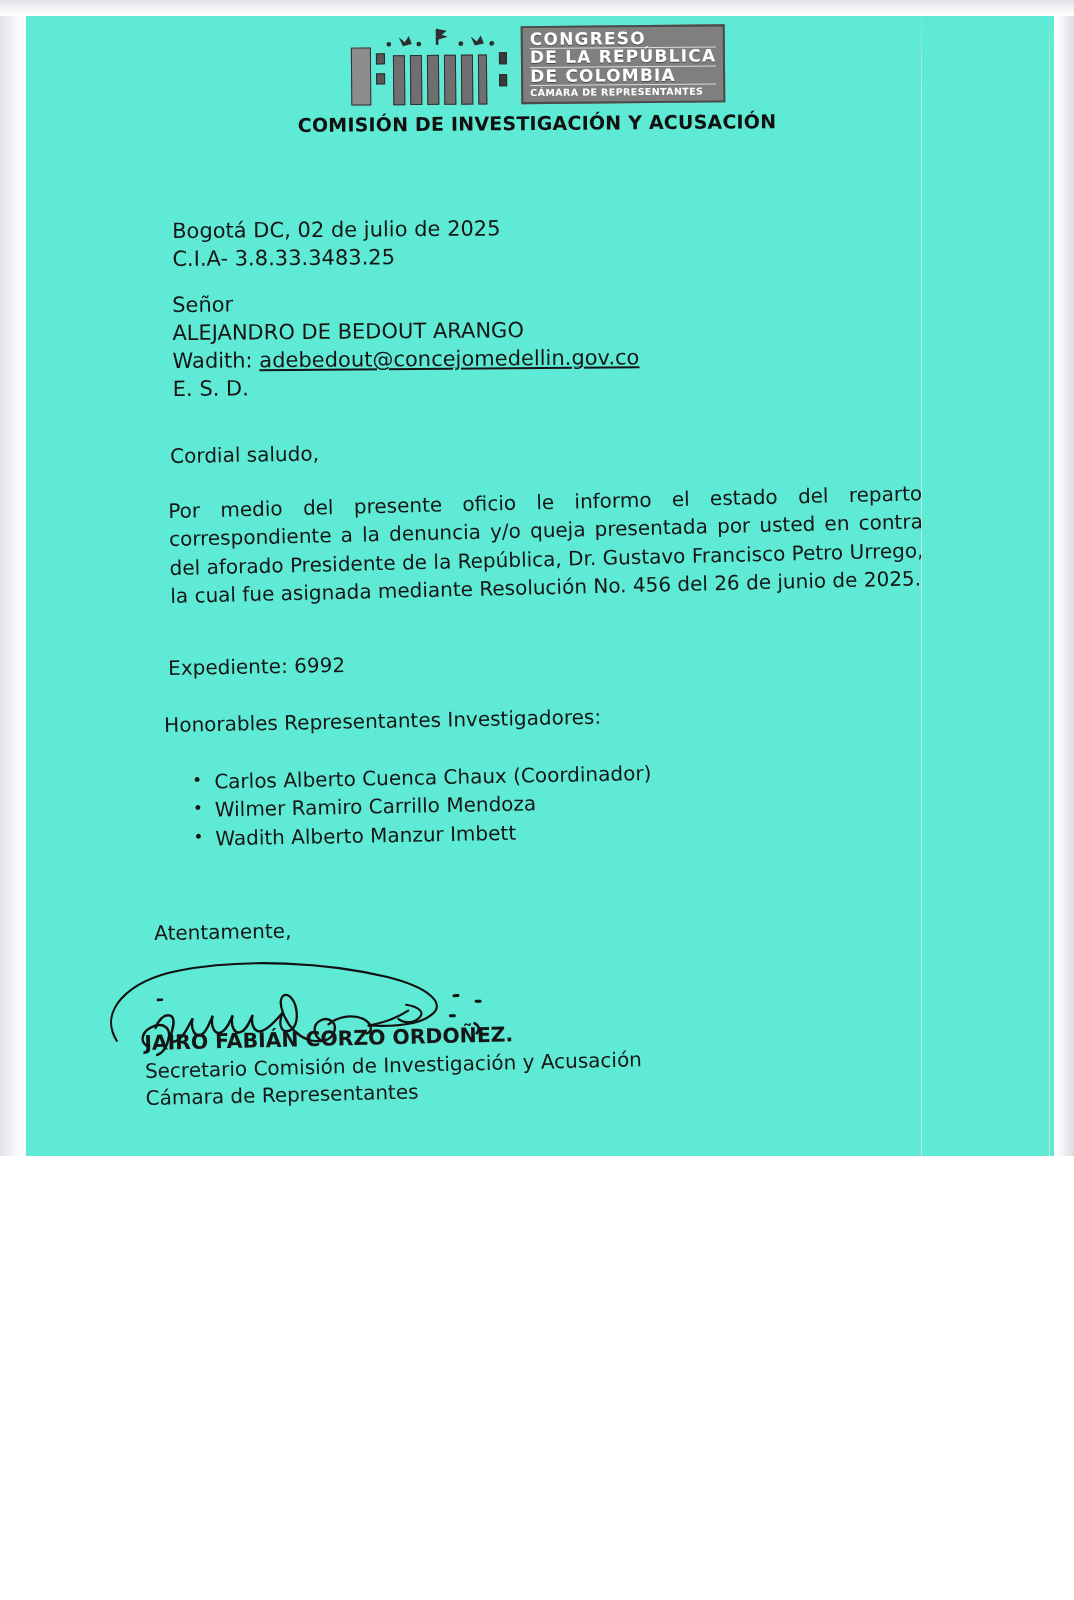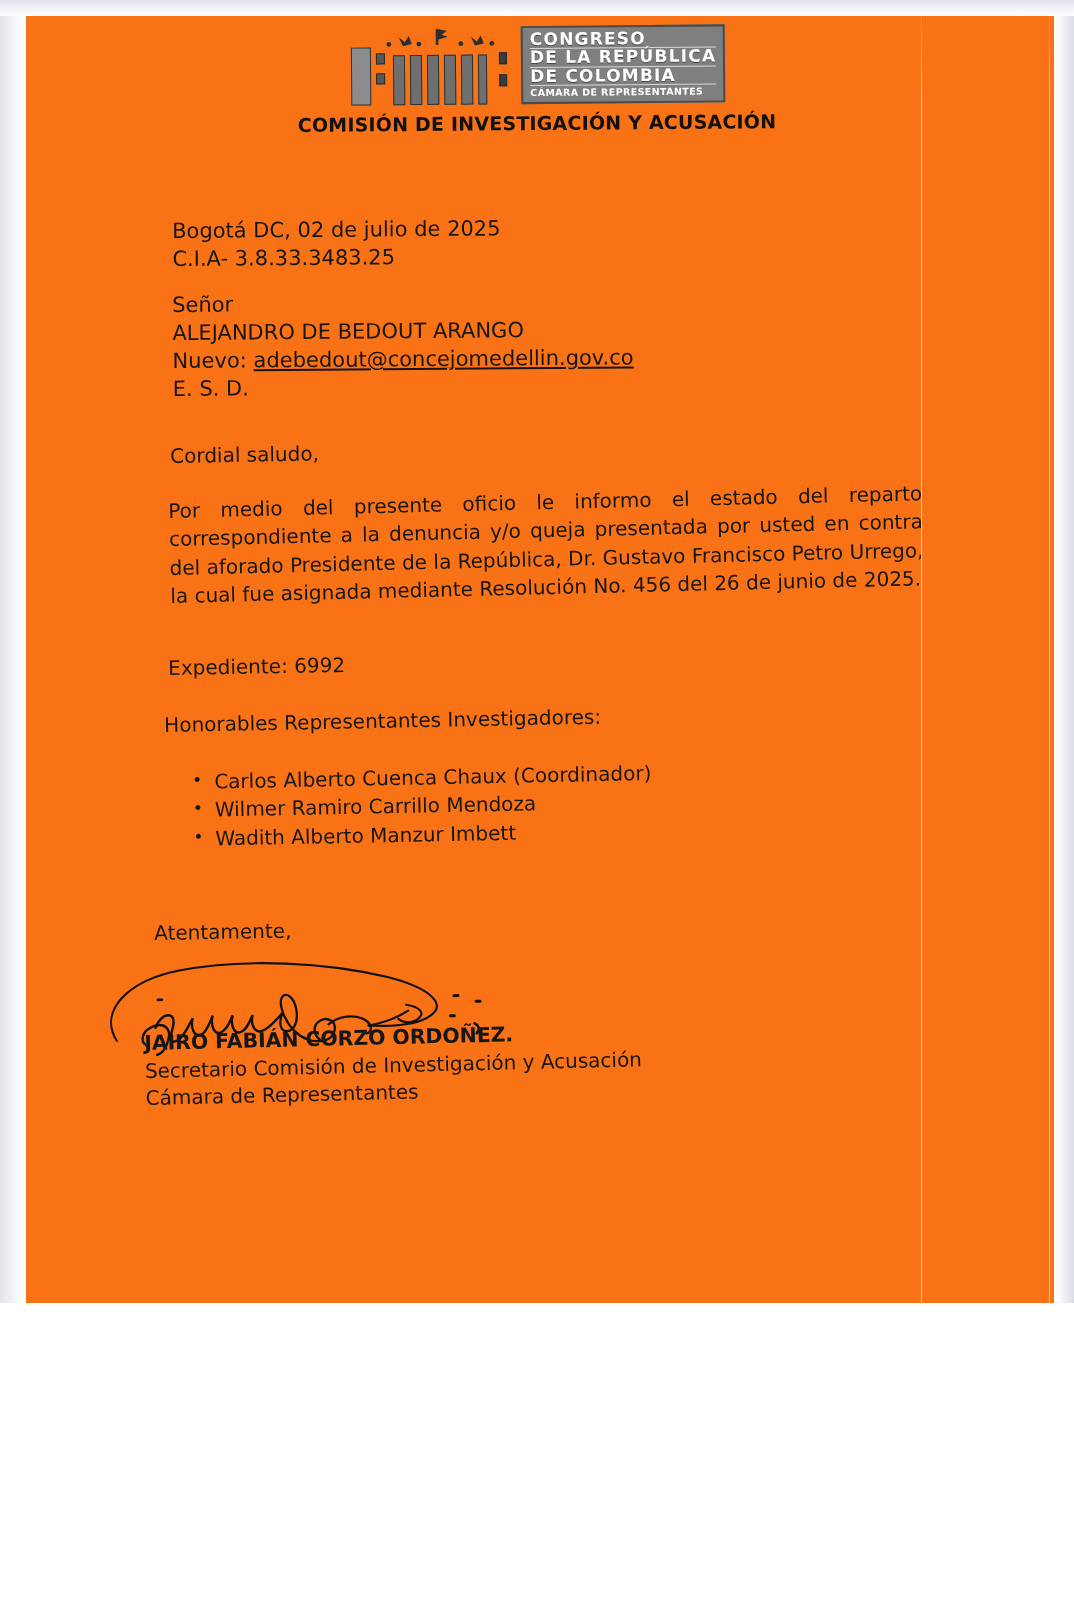--- a/index.html
+++ b/index.html
@@ -7,23 +7,23 @@
     margin: 0;
     padding: 0;
     background: #ffffff;
   }
   body {
     font-family: "DejaVu Sans", sans-serif;
   }
   .page {
     position: relative;
     width: 1074px;
-    height: 1303px;
+    height: 1156px;
     overflow: hidden;
-    background: #f97316;
+    background: #5eead4;
     
     box-sizing: border-box;
   }
   
   .edge-left {
     position: absolute;
     left: 0; top: 0;
     width: 26px; height: 1600px;
     background: linear-gradient(to right, #e3e4ea 0%, #eceef3 35%, #f9fafb 70%, #ffffff 100%);
     pointer-events: none;
@@ -332,21 +332,21 @@
 
     <div class="body-txt blk-date">
       <div>Bogotá DC, 02 de julio de 2025</div>
       <div>C.I.A- 3.8.33.3483.25</div>
     </div>
 
     <div class="body-txt blk-addr">
       <div>Señor</div>
       <div>ALEJANDRO DE BEDOUT ARANGO</div>
       <div>
-        <span>Nuevo:</span>
+        <span>Wadith:</span>
         <span class="email-link">adebedout@concejomedellin.gov.co</span>
       </div>
       <div>E. S. D.</div>
     </div>
 
     <div class="body-txt blk-greet">Cordial saludo,</div>
     <div class="body-txt blk-para">Por medio del presente oficio le informo el estado del reparto correspondiente a la denuncia y/o queja presentada por usted en contra del aforado Presidente de la República, Dr. Gustavo Francisco Petro Urrego, la cual fue asignada mediante Resolución No. 456 del 26 de junio de 2025.</div>
 
     <div class="body-txt blk-exp">Expediente: 6992</div>
 

